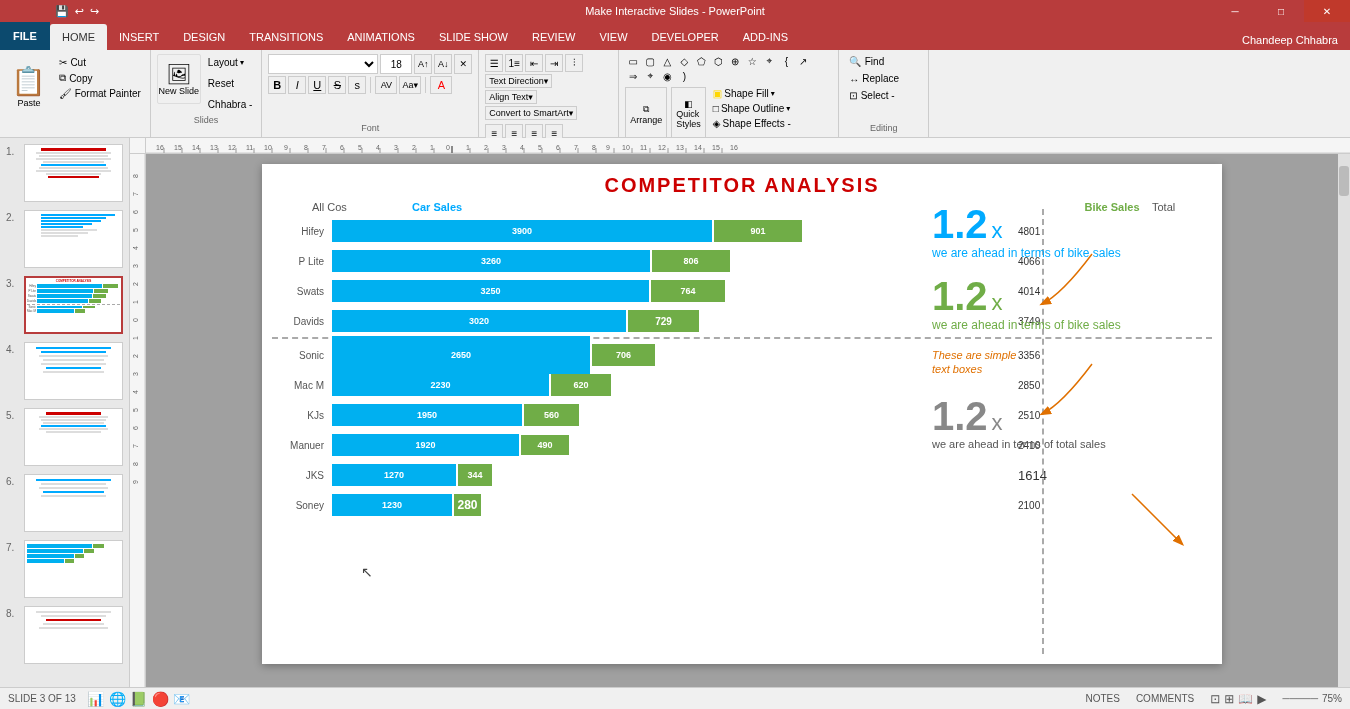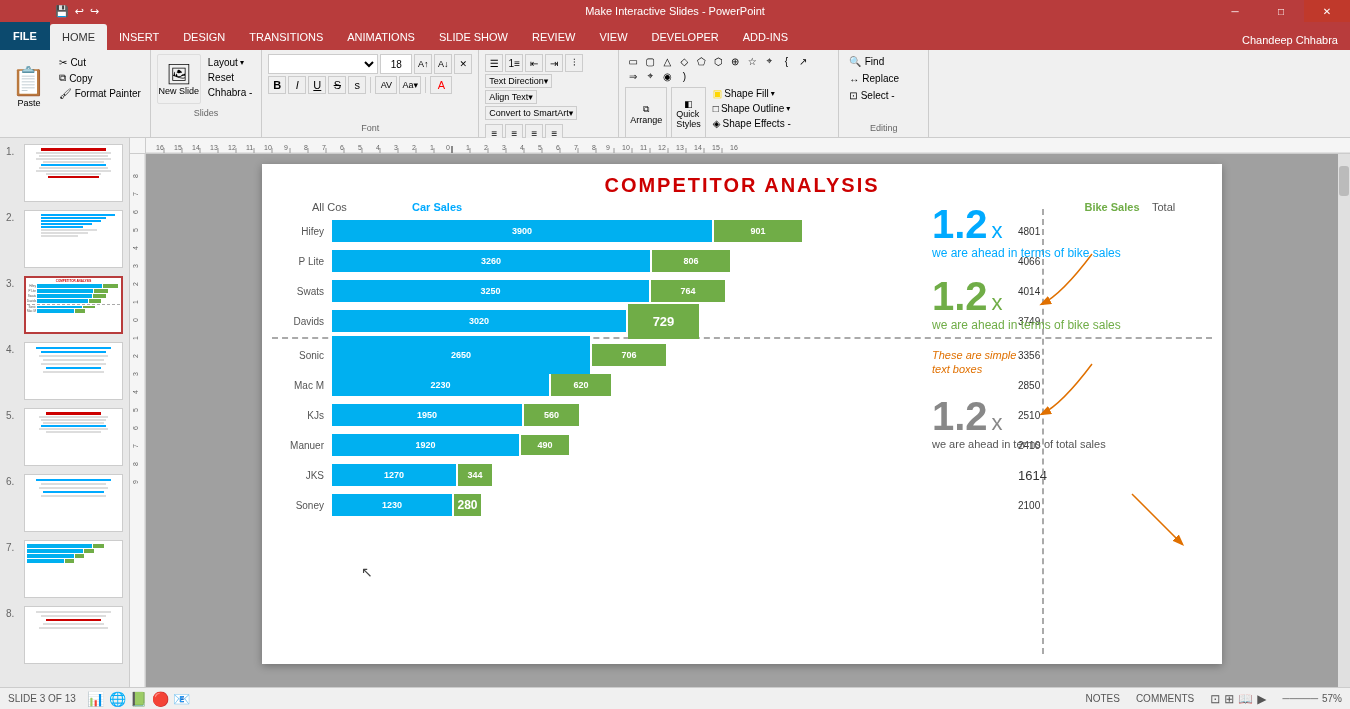--- a/index.html
+++ b/index.html
@@ -92,21 +92,21 @@
     </div>
     <div style="position:absolute; bottom:4px; left:6px; font-size:9px; color:#666; margin-top:auto;"></div>
   </div>
 
   <div style="display:flex; border-right:1px solid #ccc; padding:4px 6px; gap:4px; align-items:flex-start; flex-direction:column;">
     <div style="display:flex; gap:4px;">
       <div style="width:44px; height:50px; display:flex; flex-direction:column; align-items:center; justify-content:center; cursor:pointer; border-radius:2px; font-size:9px; border:1px solid #ddd;">
         <span style="font-size:20px;">🖼</span>
         <span>New Slide</span>
       </div>
-      <div style="display:flex; flex-direction:column; gap:2px; padding-top:2px;">
+      <div style="display:flex; flex-direction:column; gap:8px; padding-top:2px;">
         <div style="display:flex; align-items:center; gap:2px; cursor:pointer; padding:1px 3px; font-size:10px; border-radius:2px;">
           <span>Layout</span>
             <span style="font-size:8px;">▾</span>
         </div>
         <div style="display:flex; align-items:center; gap:2px; cursor:pointer; padding:1px 3px; font-size:10px; border-radius:2px;">
           <span>Reset</span>
         </div>
         <div style="display:flex; align-items:center; gap:2px; cursor:pointer; padding:1px 3px; font-size:10px; border-radius:2px;">
           <span>Chhabra -</span>
         </div>
@@ -533,30 +533,30 @@
                 <div style="display: flex; align-items: center; gap: 2px; width: 680px;">
                   <div style="background: rgb(0, 176, 240); height: 22px; width: 317px; display: flex; align-items: center; justify-content: center; color: white; font-size: 9px; font-weight: bold; flex-shrink: 0;">3250</div>
                   <div style="background: rgb(112, 173, 71); height: 22px; width: 74px; display: flex; align-items: center; justify-content: center; color: white; font-size: 9px; font-weight: bold; flex-shrink: 0;">764</div>
                 </div>
                 <div style="font-size: 10px; color: rgb(51, 51, 51); padding-left: 6px; width: 50px; flex-shrink: 0;">4014</div>
               </div>
               <div style="display: flex; align-items: center; margin: 2px 0px; height: 28px;">
                 <div style="width: 60px; text-align: right; font-size: 10px; color: rgb(85, 85, 85); padding-right: 8px; flex-shrink: 0;">Davids</div>
                 <div style="display: flex; align-items: center; gap: 2px; width: 680px;">
                   <div style="background: rgb(0, 176, 240); height: 22px; width: 294px; display: flex; align-items: center; justify-content: center; color: white; font-size: 9px; font-weight: bold; flex-shrink: 0;">3020</div>
-                  <div style="background: rgb(112, 173, 71); height: 35px; width: 71px; display: flex; align-items: center; justify-content: center; color: white; font-size: 13px; font-weight: bold; flex-shrink: 0;">729</div>
+                  <div style="background: rgb(112, 173, 71); height: 22px; width: 71px; display: flex; align-items: center; justify-content: center; color: white; font-size: 10px; font-weight: bold; flex-shrink: 0;">729</div>
                 </div>
                 <div style="font-size: 10px; color: rgb(51, 51, 51); padding-left: 6px; width: 50px; flex-shrink: 0;">3749</div>
               </div>
               <div style="border-top: 2px dashed rgb(170, 170, 170); margin: 2px 0px;"></div>
               <div style="display: flex; align-items: center; margin: 2px 0px; height: 28px;">
                 <div style="width: 60px; text-align: right; font-size: 10px; color: rgb(85, 85, 85); padding-right: 8px; flex-shrink: 0;">Sonic</div>
                 <div style="display: flex; align-items: center; gap: 2px; width: 680px;">
                   <div style="background: rgb(0, 176, 240); height: 38px; width: 258px; display: flex; align-items: center; justify-content: center; color: white; font-size: 9px; font-weight: bold; flex-shrink: 0;">2650</div>
-                  <div style="background: rgb(112, 173, 71); height: 22px; width: 74px; display: flex; align-items: center; justify-content: center; color: white; font-size: 9px; font-weight: bold; flex-shrink: 0;">706</div>
+                  <div style="background: rgb(112, 173, 71); height: 22px; width: 63px; display: flex; align-items: center; justify-content: center; color: white; font-size: 9px; font-weight: bold; flex-shrink: 0;">706</div>
                 </div>
                 <div style="font-size: 10px; color: rgb(51, 51, 51); padding-left: 6px; width: 50px; flex-shrink: 0;">3356</div>
               </div>
               <div style="display: flex; align-items: center; margin: 2px 0px; height: 28px;">
                 <div style="width: 60px; text-align: right; font-size: 10px; color: rgb(85, 85, 85); padding-right: 8px; flex-shrink: 0;">Mac M</div>
                 <div style="display: flex; align-items: center; gap: 2px; width: 680px;">
                   <div style="background: rgb(0, 176, 240); height: 22px; width: 217px; display: flex; align-items: center; justify-content: center; color: white; font-size: 9px; font-weight: bold; flex-shrink: 0;">2230</div>
                   <div style="background: rgb(112, 173, 71); height: 22px; width: 60px; display: flex; align-items: center; justify-content: center; color: white; font-size: 9px; font-weight: bold; flex-shrink: 0;">620</div>
                 </div>
                 <div style="font-size: 10px; color: rgb(51, 51, 51); padding-left: 6px; width: 50px; flex-shrink: 0;">2850</div>
@@ -660,16 +660,16 @@
     <span style="cursor:pointer;">NOTES</span>
     <span style="cursor:pointer;">COMMENTS</span>
     <div style="display:flex; gap:4px;">
       <span style="font-size:12px; cursor:pointer;">⊡</span>
       <span style="font-size:12px; cursor:pointer;">⊞</span>
       <span style="font-size:12px; cursor:pointer;">📖</span>
       <span style="font-size:12px; cursor:pointer;">▶</span>
     </div>
     <div style="display:flex; align-items:center; gap:4px; cursor:pointer;">
       <span style="font-size:10px;">─────</span>
-      <span>57%</span>
+      <span>75%</span>
     </div>
   </div>
 </div>
 
 </body></html>

